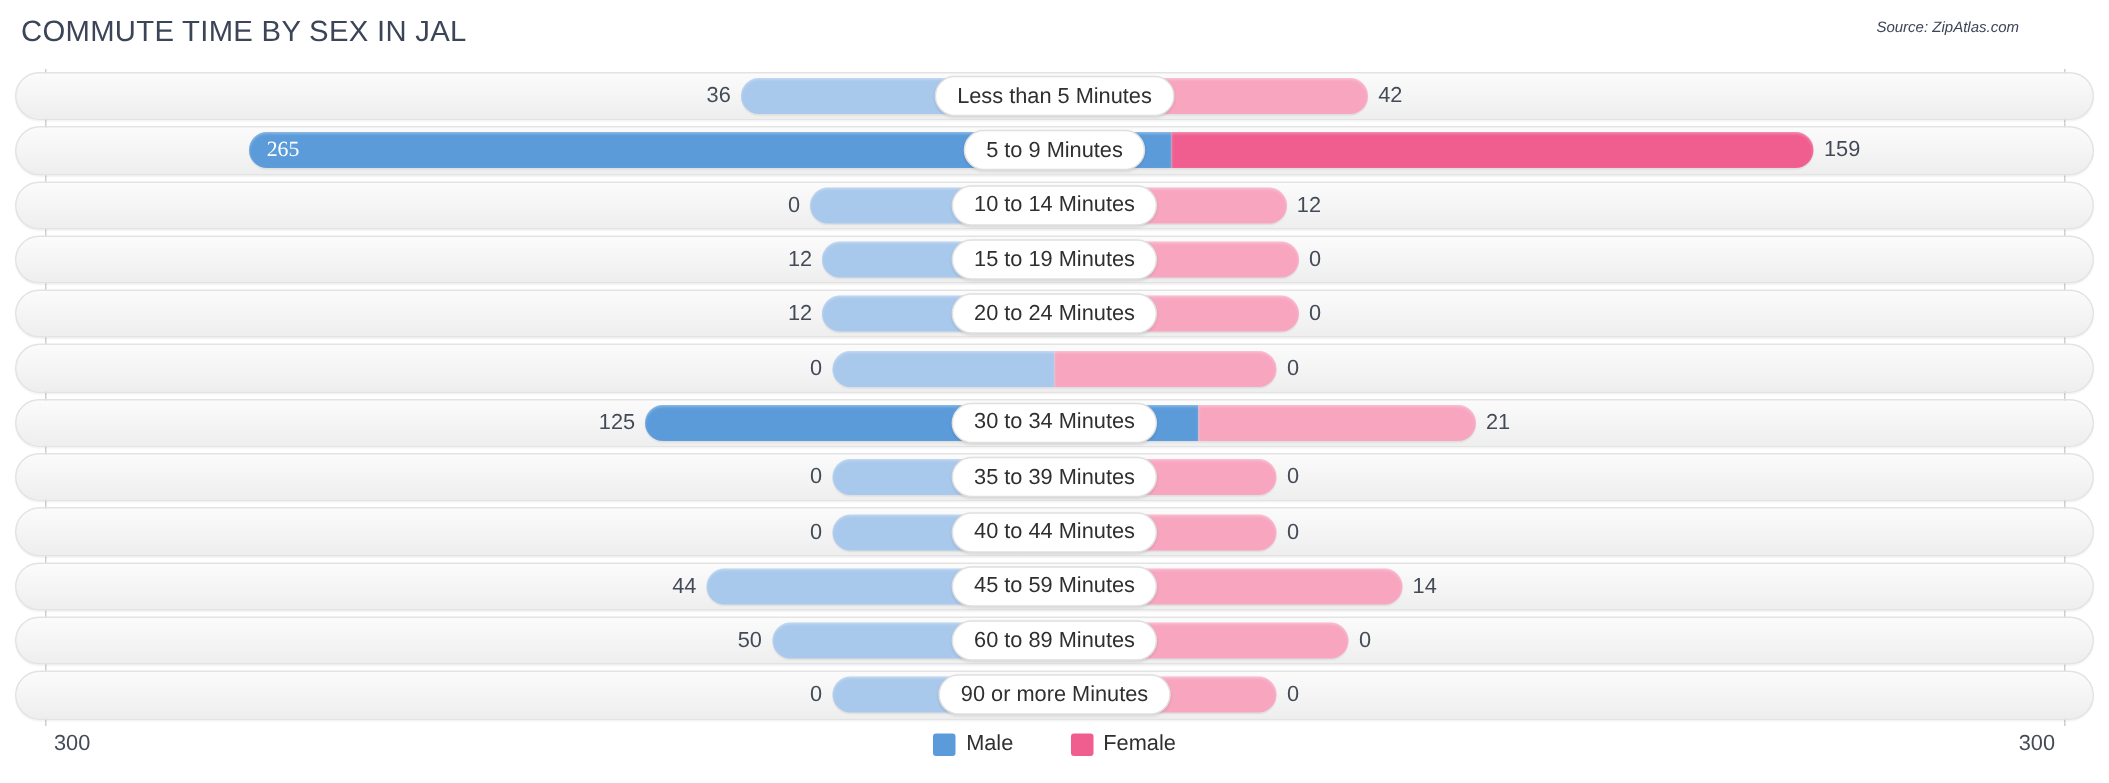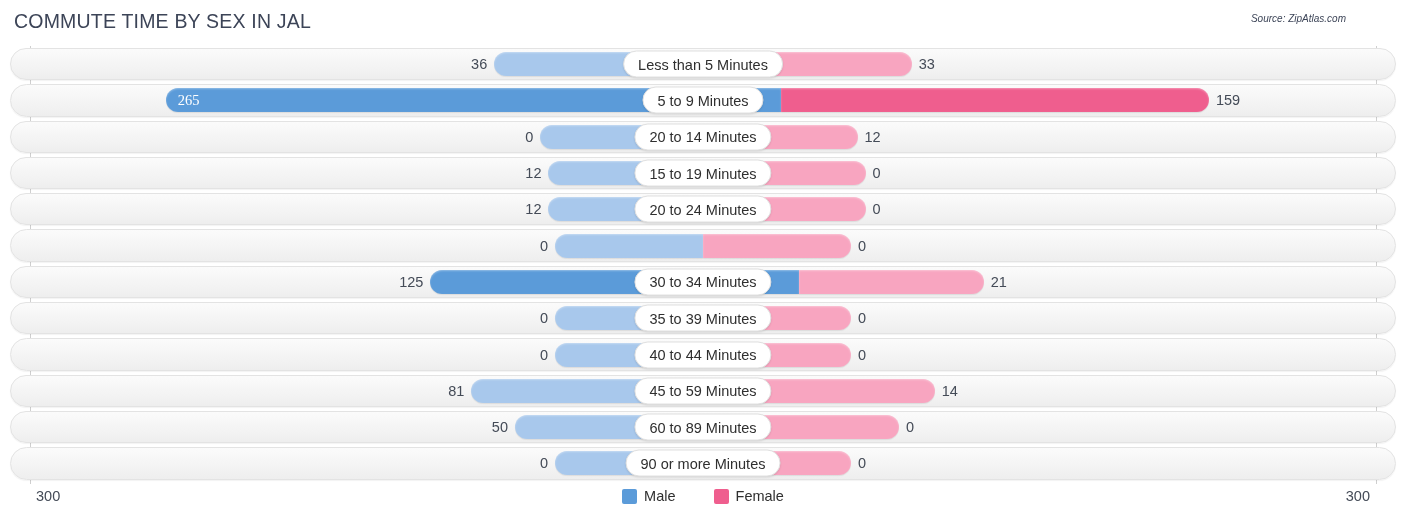--- a/index.html
+++ b/index.html
@@ -209,21 +209,21 @@
     <div class="rows" id="rows">
         <div class="row">
           <div class="track"></div>
           <div class="bars">
             <div class="half left">
               <span class="val outside-left">36</span>
               <div class="bar male" style="width: 211.442px; background: rgb(168, 200, 236);"></div>
             </div>
             <div class="half right">
               <div class="bar female" style="width: 206.155px; background: rgb(248, 165, 192);"></div>
-              <span class="val outside-right">33</span>
+              <span class="val outside-right">42</span>
             </div>
           </div>
           <div class="cat-pill">Less than 5 Minutes</div>
         </div>
         <div class="row">
           <div class="track"></div>
           <div class="bars">
             <div class="half left">
               <div class="bar male" style="width: 615px; background: rgb(91, 155, 217);">
                 <span class="val inside">265</span>
@@ -241,21 +241,21 @@
           <div class="bars">
             <div class="half left">
               <span class="val outside-left">0</span>
               <div class="bar male" style="width: 148px; background: rgb(168, 200, 236);"></div>
             </div>
             <div class="half right">
               <div class="bar female" style="width: 169.147px; background: rgb(248, 165, 192);"></div>
               <span class="val outside-right">12</span>
             </div>
           </div>
-          <div class="cat-pill">20 to 14 Minutes</div>
+          <div class="cat-pill">10 to 14 Minutes</div>
         </div>
         <div class="row">
           <div class="track"></div>
           <div class="bars">
             <div class="half left">
               <span class="val outside-left">12</span>
               <div class="bar male" style="width: 169.147px; background: rgb(168, 200, 236);"></div>
             </div>
             <div class="half right">
               <div class="bar female" style="width: 148px; background: rgb(248, 165, 192);"></div>
@@ -330,21 +330,21 @@
               <div class="bar female" style="width: 148px; background: rgb(248, 165, 192);"></div>
               <span class="val outside-right">0</span>
             </div>
           </div>
           <div class="cat-pill">40 to 44 Minutes</div>
         </div>
         <div class="row">
           <div class="track"></div>
           <div class="bars">
             <div class="half left">
-              <span class="val outside-left">81</span>
+              <span class="val outside-left">44</span>
               <div class="bar male" style="width: 290.743px; background: rgb(168, 200, 236);"></div>
             </div>
             <div class="half right">
               <div class="bar female" style="width: 172.672px; background: rgb(248, 165, 192);"></div>
               <span class="val outside-right">14</span>
             </div>
           </div>
           <div class="cat-pill">45 to 59 Minutes</div>
         </div>
         <div class="row">

